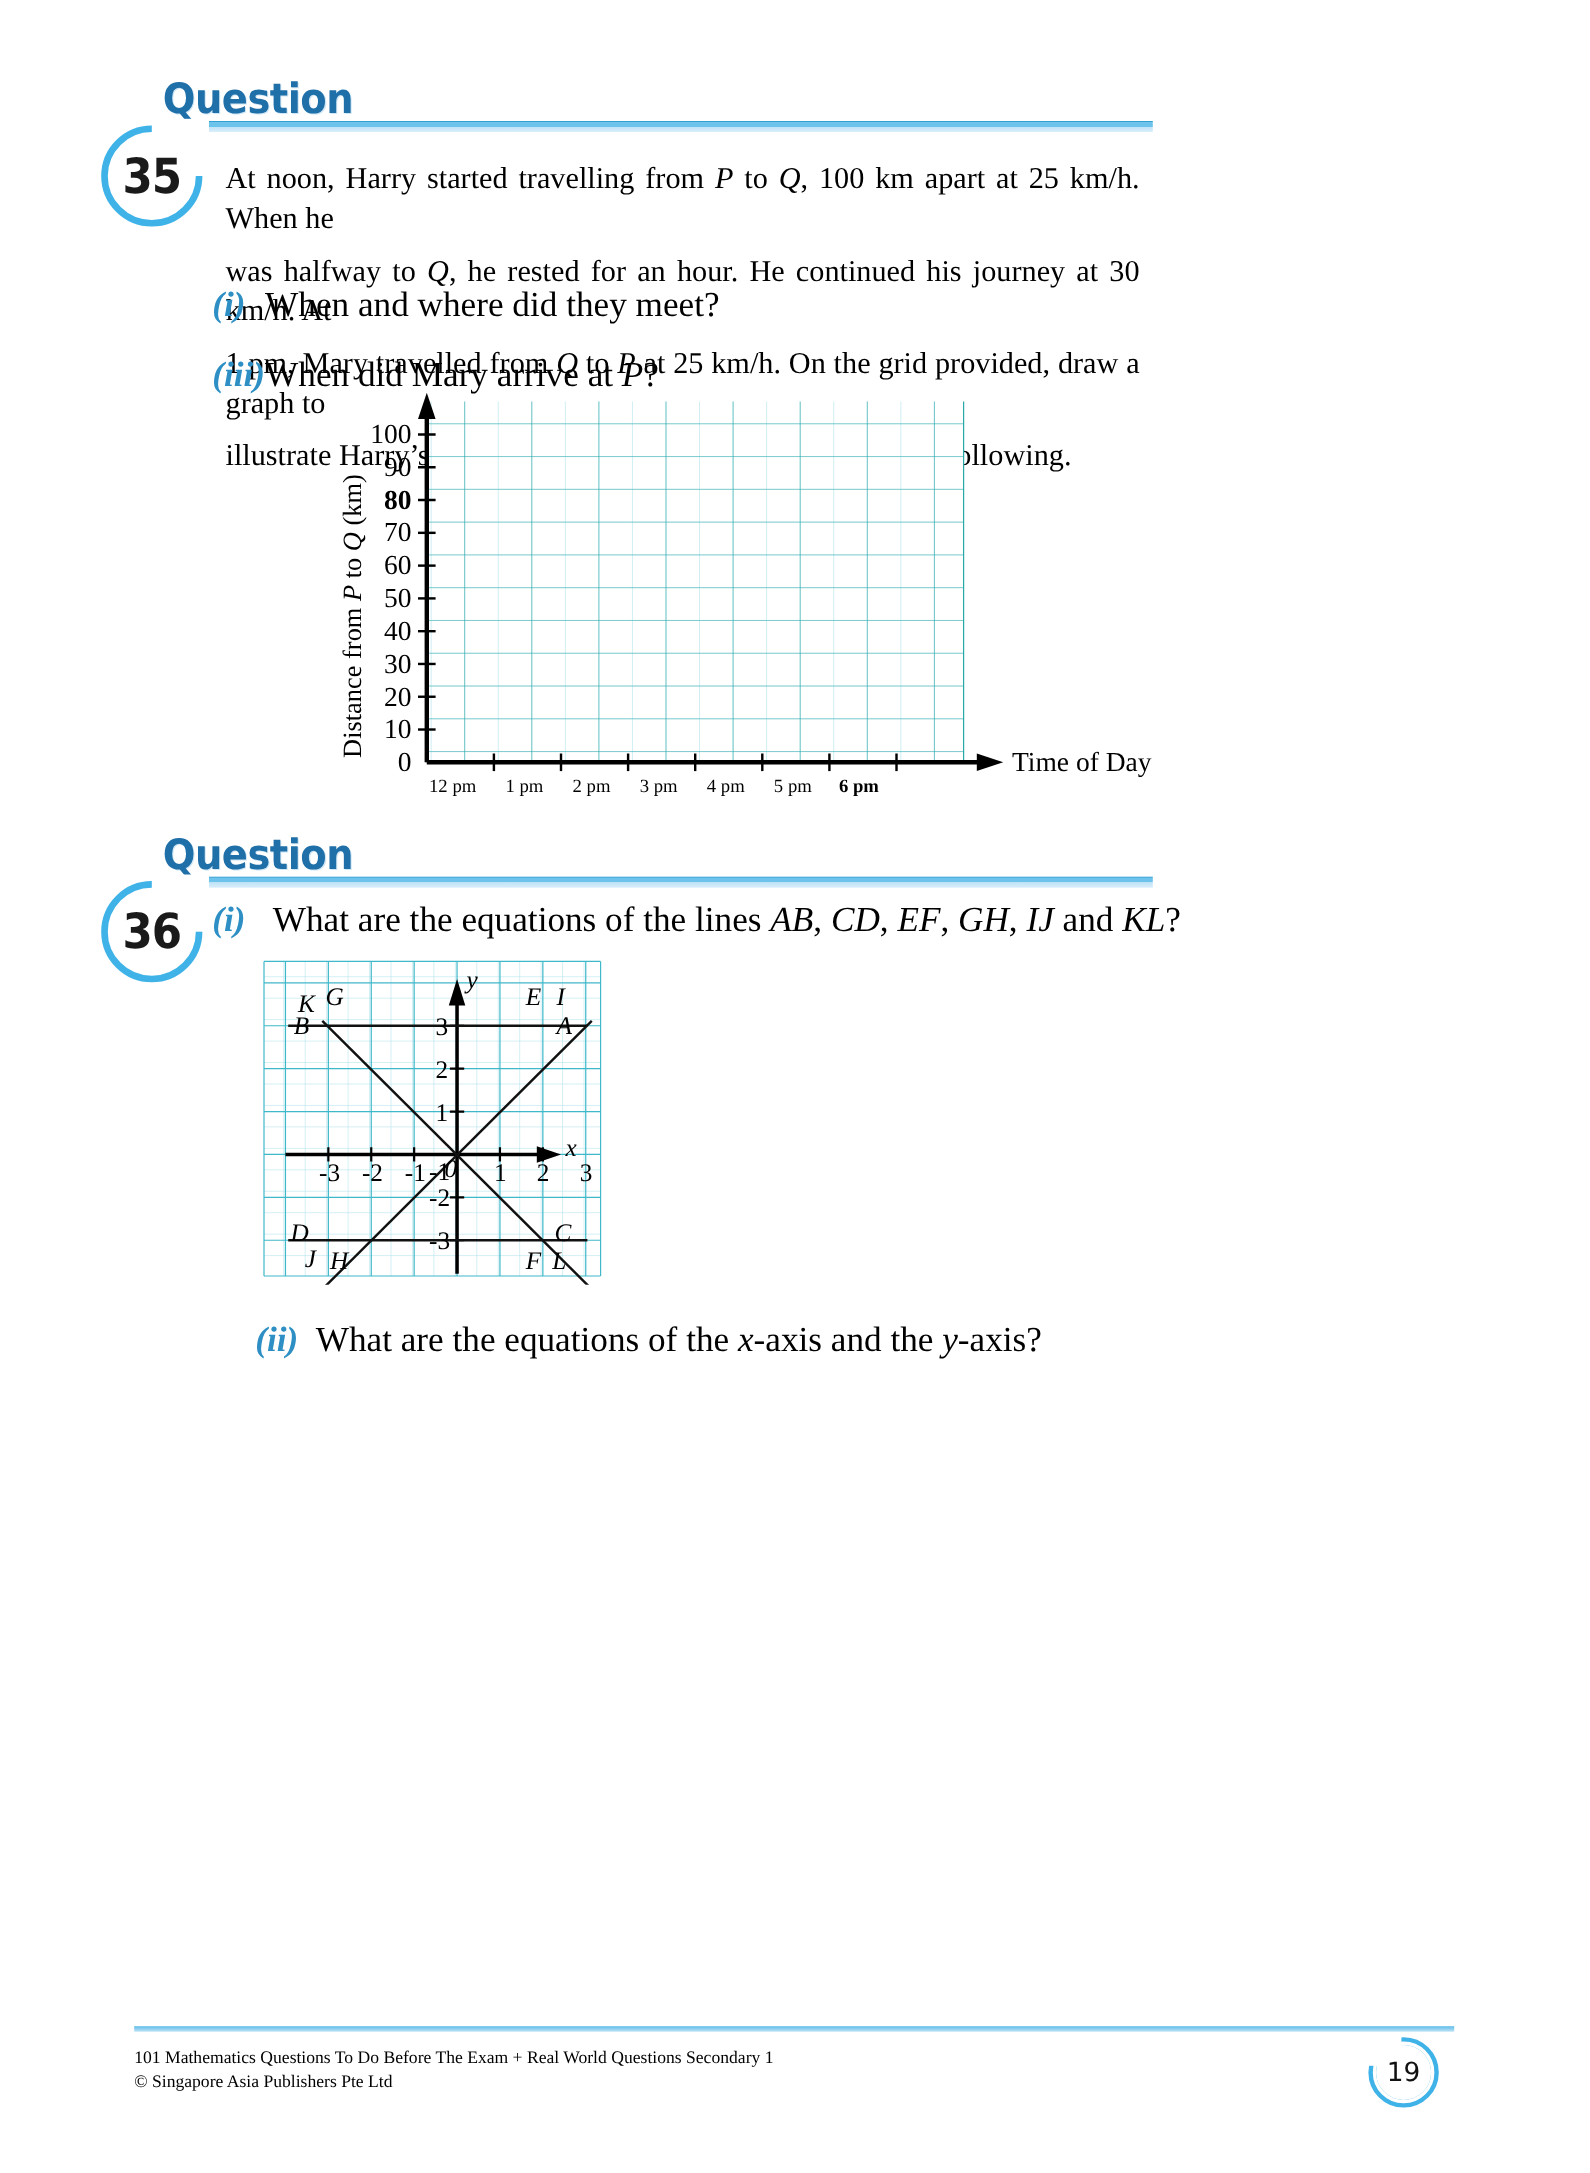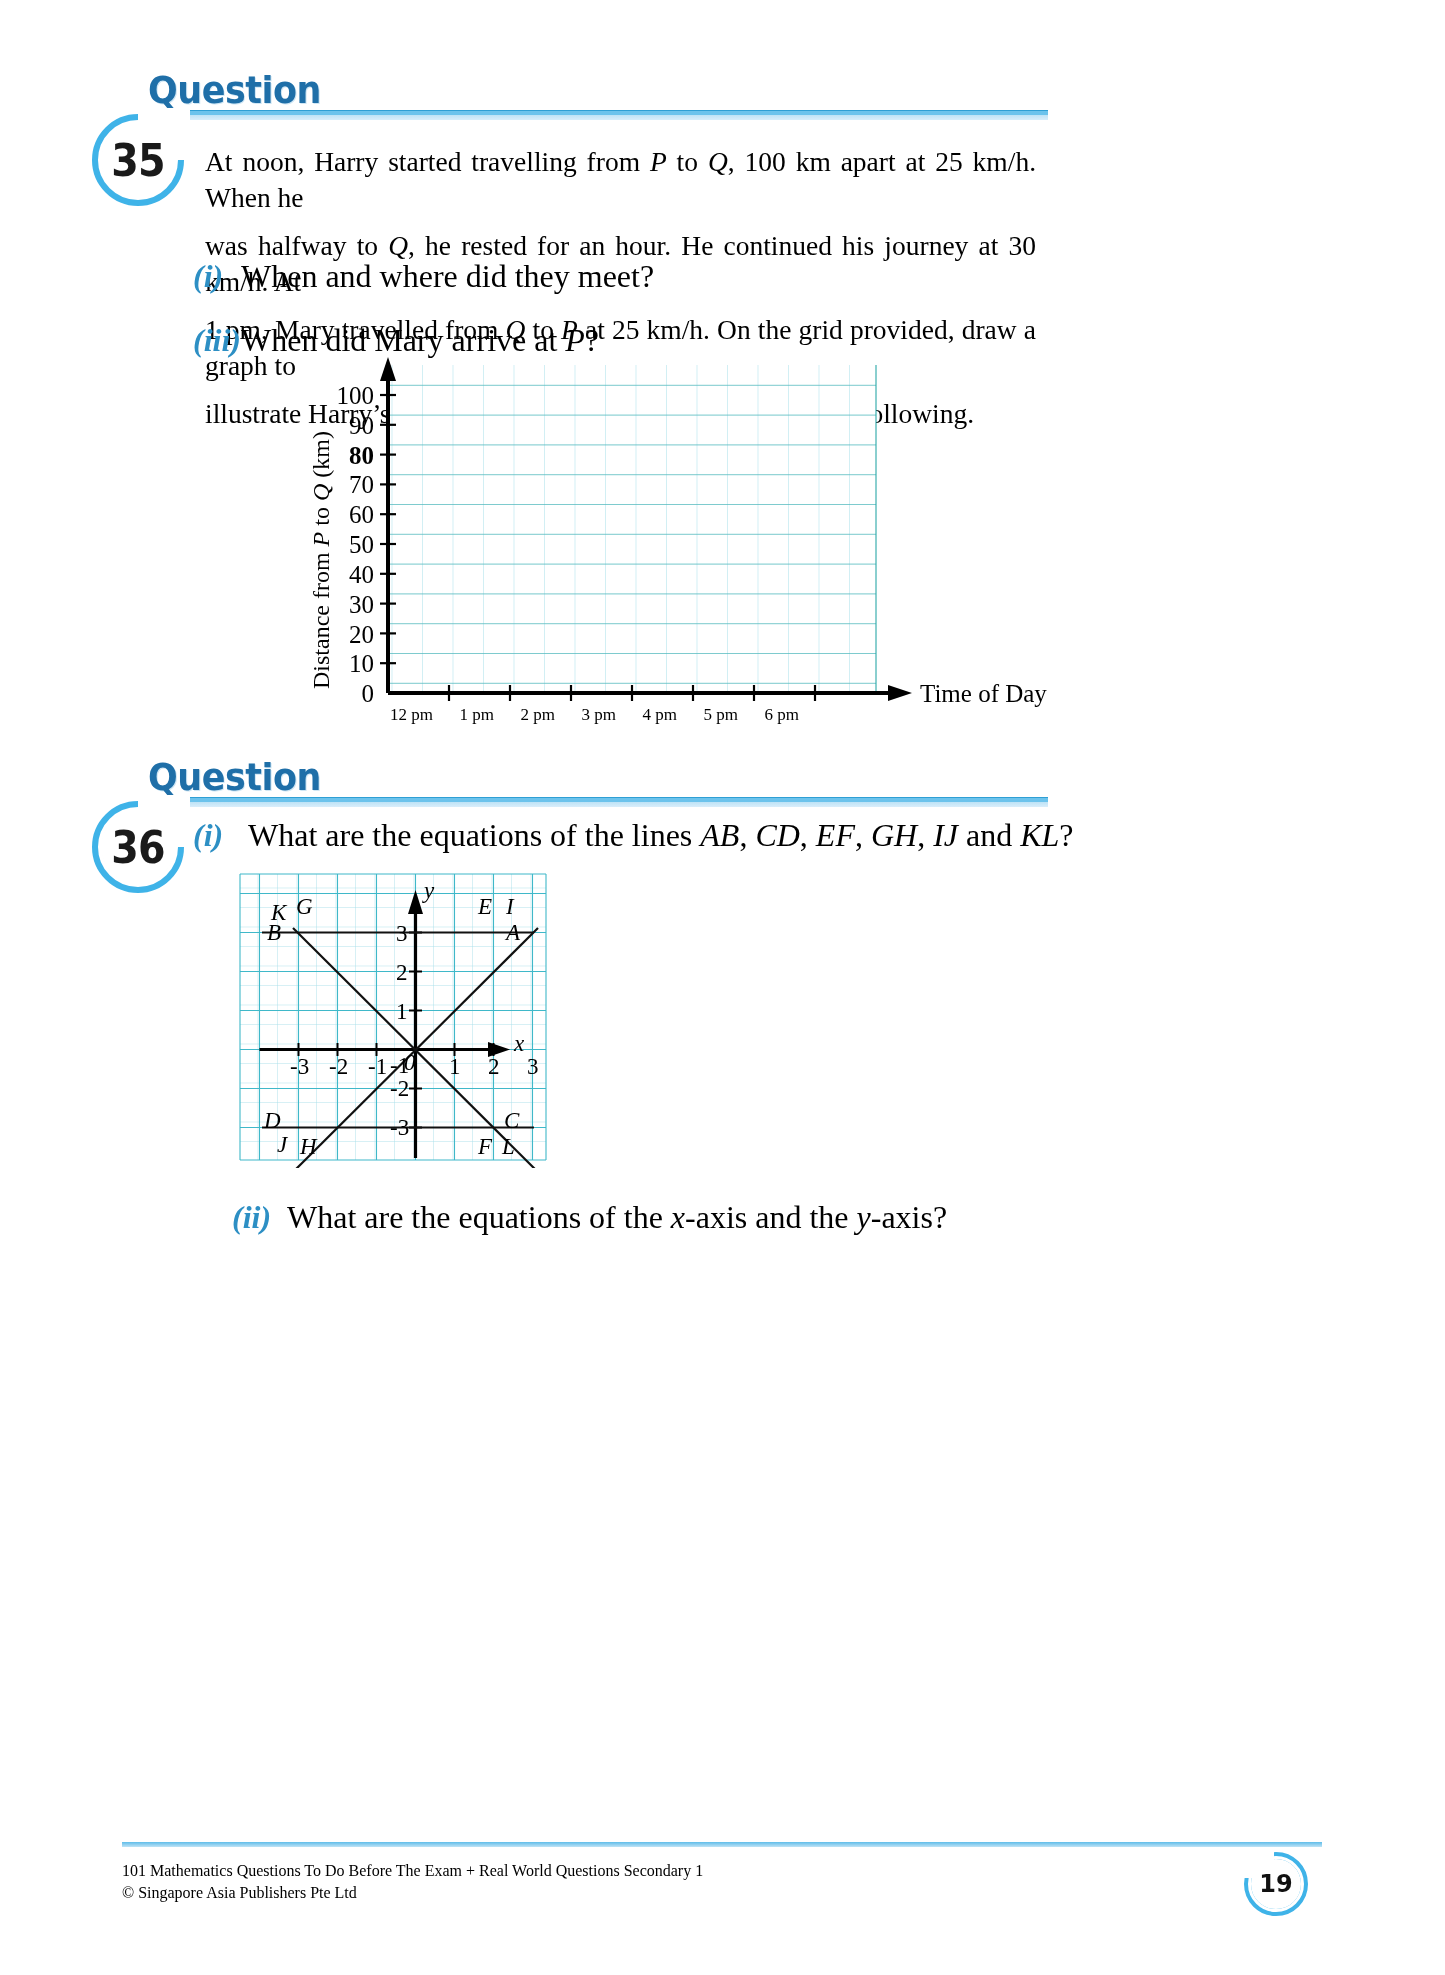--- a/index.html
+++ b/index.html
@@ -114,21 +114,21 @@
     border:7px solid #3fb3e8;box-sizing:border-box;
   }
   .pagebadge .ring2{
     position:absolute;left:4px;top:4px;width:56px;height:56px;border-radius:50%;
     border:3px solid #fff;box-sizing:border-box;
   }
   .pagebadge .cut{position:absolute;left:-4px;top:-4px;width:34px;height:30px;background:#fff;}
   .pagebadge .num{
     position:absolute;left:0;top:0;width:64px;height:64px;
     display:flex;align-items:center;justify-content:center;
-    font-family:"DejaVu Sans",sans-serif;font-weight:bold;font-size:24px;color:#111;
+    font-family:"DejaVu Sans",sans-serif;font-weight:normal;font-size:24px;color:#111;
   }
 </style>
 </head>
 <body>
 
 <div class="page">
 
   <div class="qheader" style="left:148px;top:68px;">
     <div class="qword">Question</div>
   </div>
@@ -217,21 +217,21 @@
     <div class="ytick" style="left:18px;top:325px;">0</div>
 
     <div class="ylabel1" style="left:8px;top:334px;">Distance from <span class="ital">P</span> to <span class="ital">Q</span> (km)</div>
 
     <div class="xtick" style="left:43px;top:350px;">12 pm</div>
     <div class="xtick" style="left:104px;top:350px;">1 pm</div>
     <div class="xtick" style="left:165px;top:350px;">2 pm</div>
     <div class="xtick" style="left:226px;top:350px;">3 pm</div>
     <div class="xtick" style="left:287px;top:350px;">4 pm</div>
     <div class="xtick" style="left:348px;top:350px;">5 pm</div>
-    <div class="xtick" style="left:409px;top:350px;">6 pm</div>
+    <div class="xtick" style="left:409px;top:350px;font-weight:bold;">6 pm</div>
 
     <div class="axlabel" style="left:620px;top:325px;">Time of Day</div>
   </div>
 
   <div class="qheader" style="left:148px;top:755px;">
     <div class="qword">Question</div>
   </div>
   <div class="qrule" style="left:173px;top:797px;width:875px;"></div>
 
   <div class="qbadge" style="left:92px;top:801px;">

